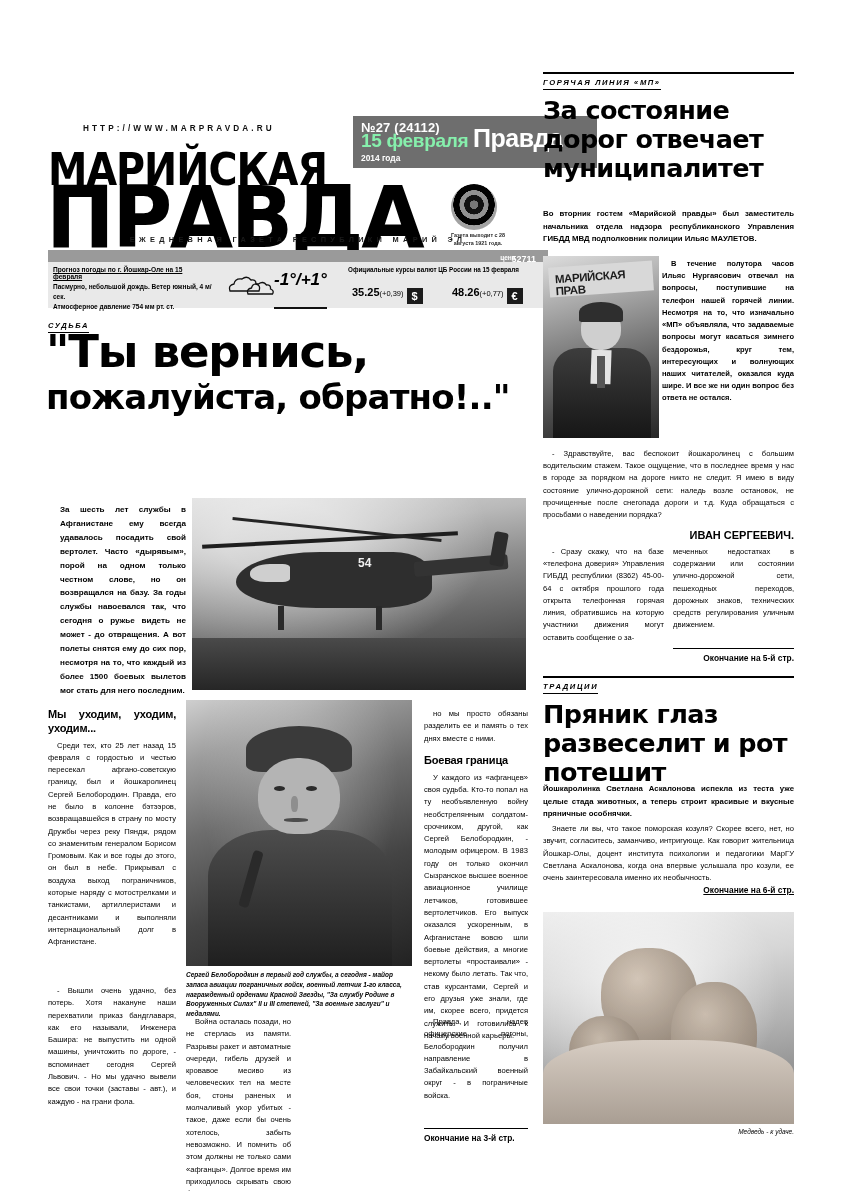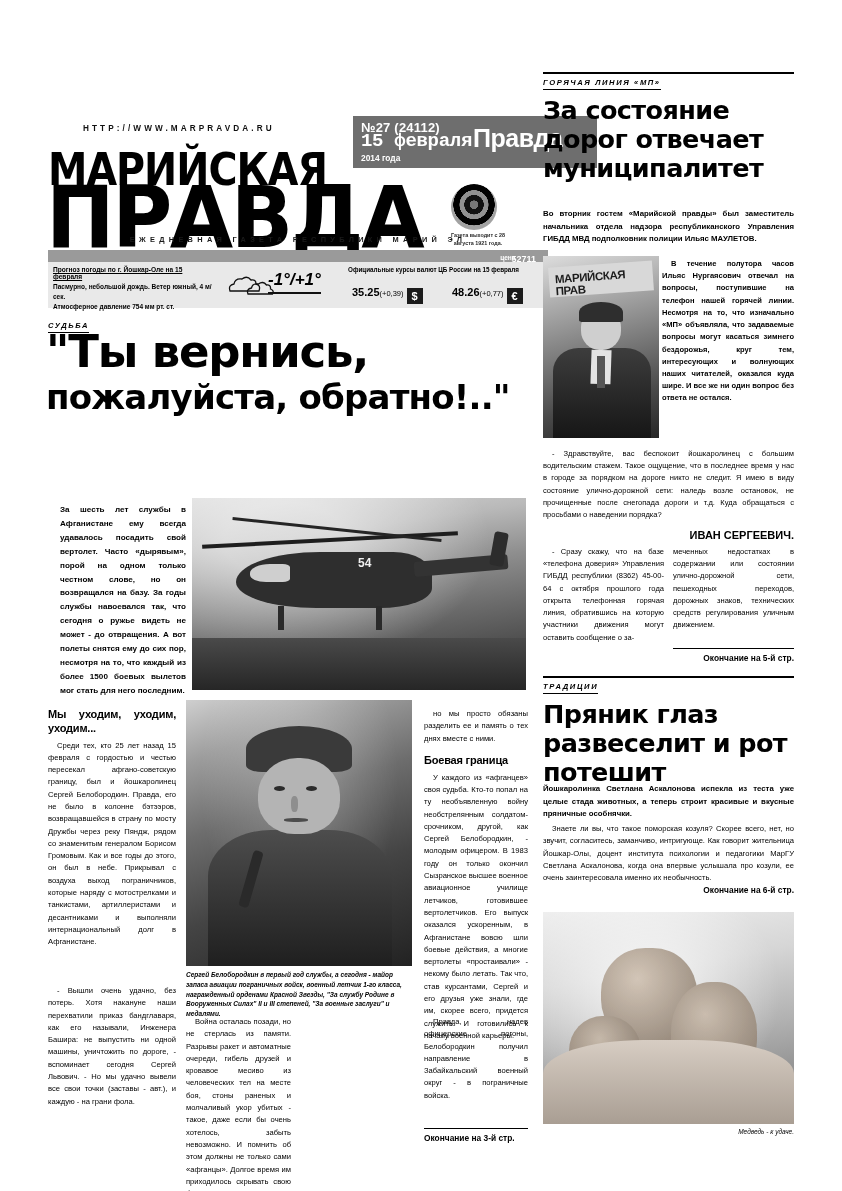--- a/index.html
+++ b/index.html
@@ -4,21 +4,21 @@
 <style>
   html,body{margin:0;padding:0;background:#fff;}
   body{width:842px;height:1191px;font-family:"Liberation Sans",sans-serif;color:#000;position:relative;overflow:hidden;}
   .page{position:absolute;left:0;top:0;width:842px;height:1191px;background:#fff;}
 
   
   .masthead{position:absolute;left:48px;top:78px;width:500px;height:180px;margin-top:38px;}
   .url-bar{position:absolute;left:35px;top:8px;font-size:8.2px;letter-spacing:3.1px;font-weight:bold;color:#111;}
   .date-box{position:absolute;left:305px;top:0px;width:244px;height:52px;background:#6e6e6e;}
   .date-issue{position:absolute;left:8px;top:4px;font-size:13px;font-weight:bold;color:#fff;letter-spacing:.2px;}
-  .date-big{position:absolute;left:8px;top:14px;font-size:19px;font-weight:bold;color:#ffffff;letter-spacing:-.3px;font-family:Liberation Mono, monospace;}
+  .date-big{position:absolute;left:8px;top:14px;font-size:19px;font-weight:bold;color:#86efac;letter-spacing:-.3px;}
   .date-year{position:absolute;left:8px;top:37px;font-size:8.4px;font-weight:bold;color:#fff;}
   .date-day{position:absolute;left:120px;top:8px;font-size:25px;font-weight:bold;color:#fff;letter-spacing:-.5px;}
   .title-1{position:absolute;left:0px;top:28px;font-size:40px;font-weight:bold;letter-spacing:-1px;
            font-family:"DejaVu Sans",sans-serif;transform:scaleY(1.12) scaleX(.99);transform-origin:left top;}
   .title-2{position:absolute;left:-2px;top:62px;font-size:82px;font-weight:bold;letter-spacing:-2.5px;line-height:.92;
            font-family:"DejaVu Sans",sans-serif;transform:scaleY(1.05);transform-origin:left top;}
   .emblem{position:absolute;left:403px;top:68px;width:46px;height:46px;border-radius:50%;
           background:radial-gradient(circle at 50% 45%, #7a7a7a 0 12%, #2b2b2b 13% 28%, #8d8d8d 29% 42%, #1f1f1f 43% 60%, #9a9a9a 61% 74%, #3a3a3a 75% 100%);
           filter:contrast(1.3);}
   .emblem-txt{position:absolute;left:400px;top:116px;width:60px;font-size:5.4px;line-height:1.45;font-weight:bold;color:#2a2a2a;text-align:center;}
@@ -26,21 +26,21 @@
 
   
   .grayband{position:absolute;left:48px;top:250px;width:500px;height:12px;background:#9a9a9a;}
   .grayband span{position:absolute;right:6px;top:2px;font-size:6.6px;color:#fff;font-weight:bold;}
   .grayband .idx{font-size:9px;}
   .wbar{position:absolute;left:48px;top:262px;width:500px;height:46px;background:#e9e9e9;}
   .w-left{position:absolute;left:5px;top:4px;width:160px;}
   .w-ttl{font-size:6.6px;font-weight:bold;text-decoration:underline;display:block;margin-bottom:2px;}
   .w-line{font-size:6.5px;font-weight:bold;line-height:1.55;display:block;}
   .w-icon{position:absolute;left:178px;top:12px;width:50px;height:22px;}
-  .w-temp{position:absolute;left:220px;top:8px;font-size:17px;font-weight:bold;font-style:italic;border-bottom:2.5px solid #111;padding-bottom:2px;}
+  .w-temp{position:absolute;left:226px;top:8px;font-size:17px;font-weight:bold;font-style:italic;border-bottom:2.5px solid #111;padding-bottom:17px;}
   .w-right{position:absolute;left:300px;top:4px;width:196px;}
   .cbr-ttl{font-size:6.3px;font-weight:bold;display:block;margin-bottom:4px;}
   .rate{position:absolute;top:16px;}
   .rate .v{font-size:11px;font-weight:bold;}
   .rate .d{font-size:7.5px;}
   .rate .cur{display:inline-block;width:16px;height:16px;background:#1b1b1b;color:#fff;text-align:center;
              font-size:11px;font-weight:bold;line-height:16px;vertical-align:-4px;margin-left:3px;}
   .r-usd{left:4px;} .r-eur{left:104px;}
 
   
@@ -125,21 +125,21 @@
   .r1-a1{left:543px;top:546px;width:121px;}
   .r1-a2{left:673px;top:546px;width:121px;}
   .cont-5{position:absolute;left:673px;top:648px;width:121px;text-align:right;}
 
   .rail2-rule{position:absolute;left:543px;top:676px;width:251px;height:2px;background:#000;}
   .rub-trad{position:absolute;left:543px;top:682px;}
   .head-r2{position:absolute;left:543px;top:700px;width:251px;font-size:25.5px;font-weight:bold;line-height:1.14;letter-spacing:-.6px;
            font-family:"DejaVu Sans",sans-serif;}
   .lede-r2{position:absolute;left:543px;top:783px;width:251px;font-size:7.8px;font-weight:bold;line-height:1.62;text-align:justify;}
   .body-r2{position:absolute;left:543px;top:823px;width:251px;font-size:7.6px;line-height:1.62;text-align:justify;}
-  .cont-6{position:absolute;left:661px;top:885px;width:133px;text-align:right;font-size:8.4px;font-weight:bold;}
+  .cont-6{position:absolute;left:661px;top:885px;width:133px;text-align:right;font-size:8.4px;font-weight:bold;text-decoration:underline;}
   .photo-r2{position:absolute;left:543px;top:912px;width:251px;height:212px;
      background:
        radial-gradient(ellipse at 42% 38%, rgba(255,255,255,.55) 0 22%, rgba(0,0,0,0) 64%),
        linear-gradient(170deg,#efefef 0%,#d6d6d6 30%,#b2b2b2 58%,#8e8e8e 82%,#6f6f6f 100%);
      overflow:hidden;}
   .gb{position:absolute;background:#9a8f85;border-radius:46%;filter:contrast(1.1);}
   .gb1{left:58px;top:36px;width:96px;height:96px;background:radial-gradient(circle at 38% 32%,#cbbfb2,#8a7e72);}
   .gb2{left:128px;top:70px;width:86px;height:108px;background:radial-gradient(circle at 40% 30%,#c3b7aa,#7e7266);}
   .gb3{left:26px;top:104px;width:72px;height:76px;background:radial-gradient(circle at 42% 30%,#bfb3a6,#7a6e62);}
   .hand{position:absolute;left:0;top:128px;width:251px;height:84px;background:linear-gradient(180deg,#d7cdc3,#a99e93);border-radius:40% 40% 0 0;}

